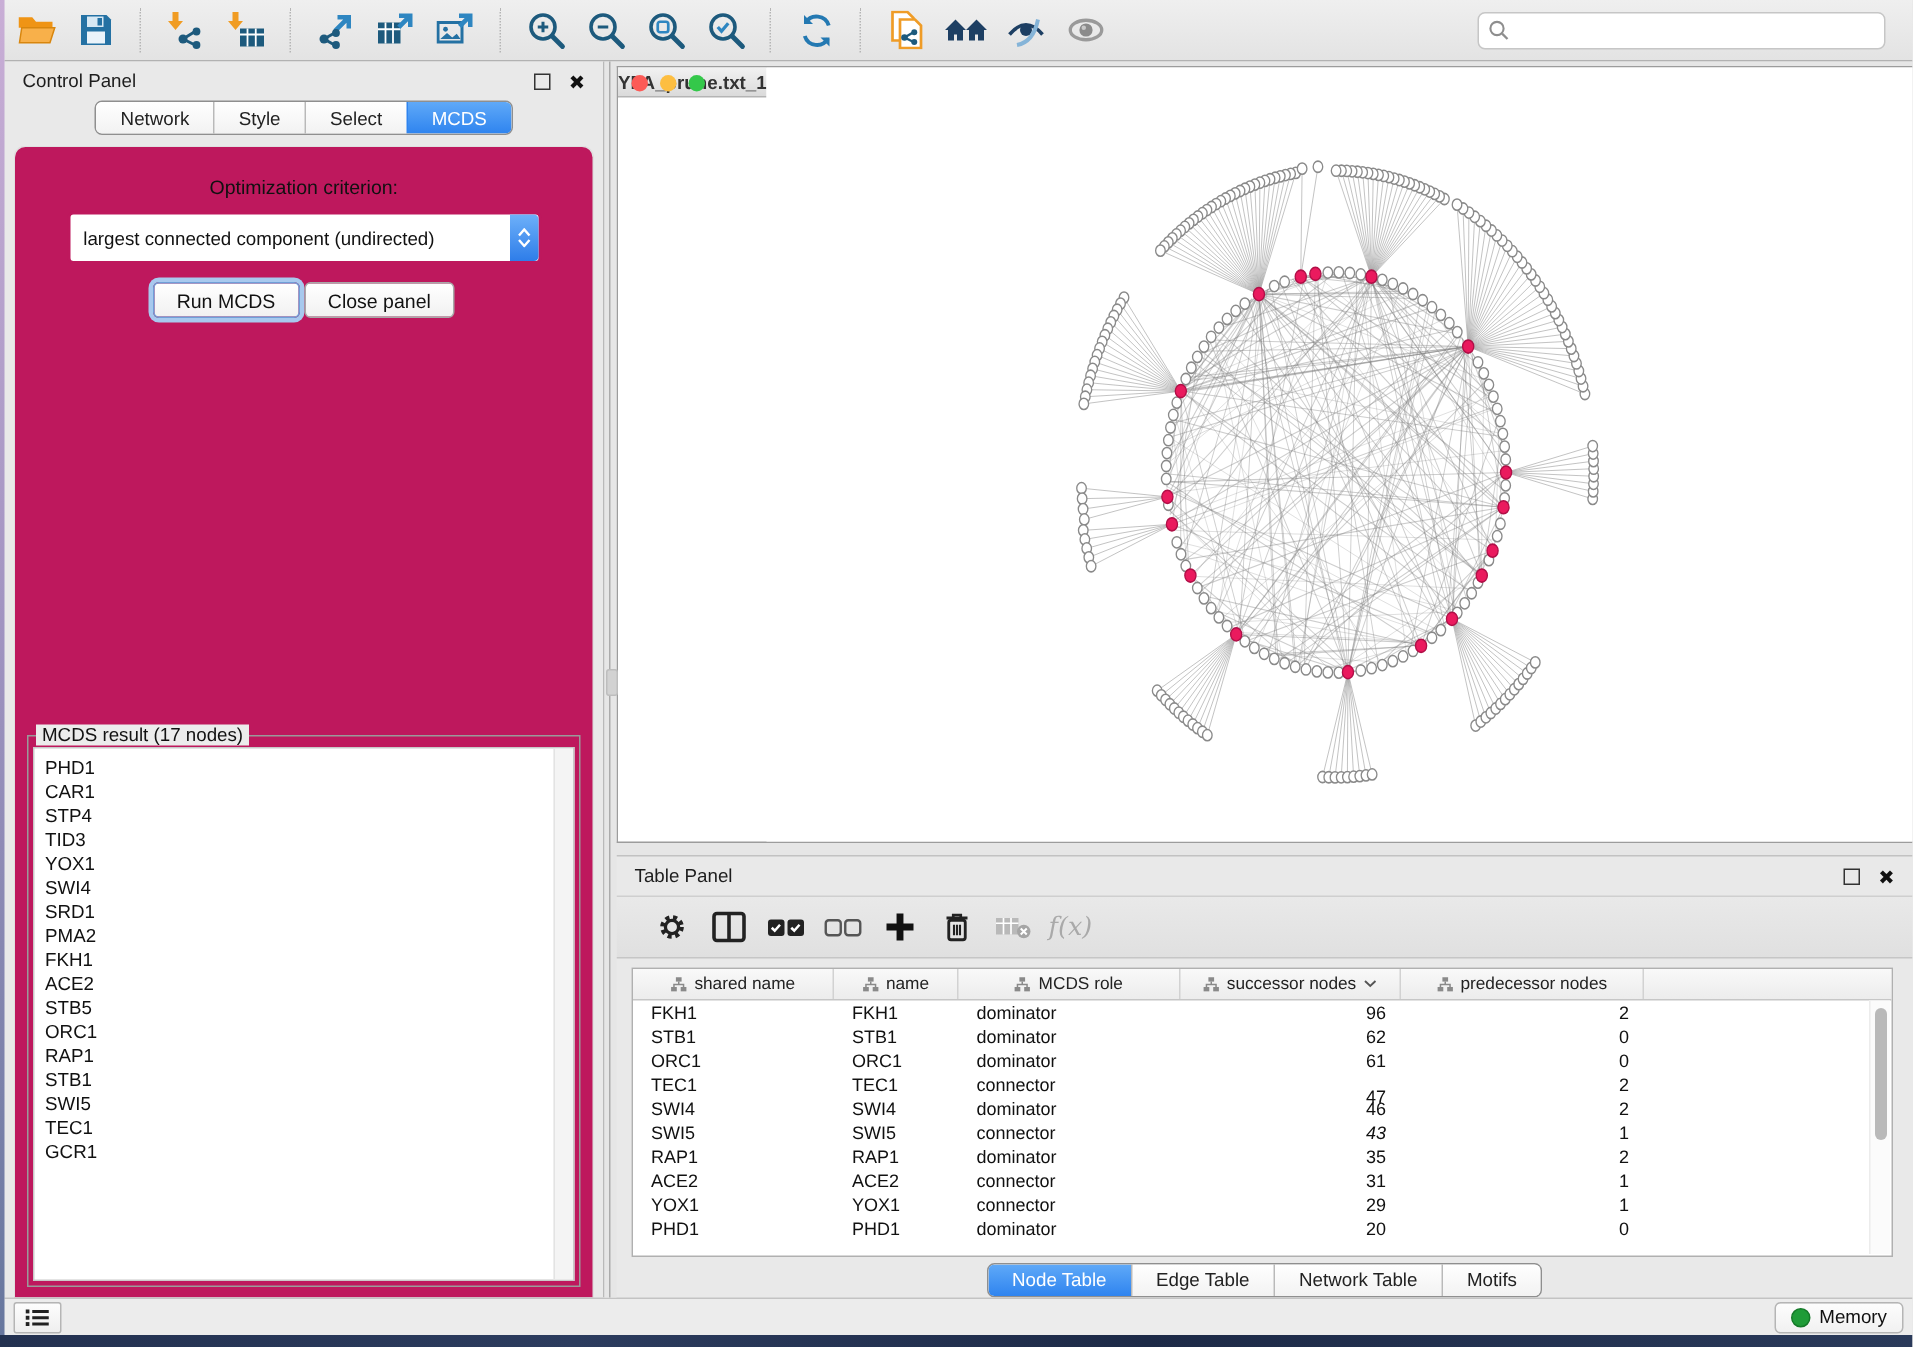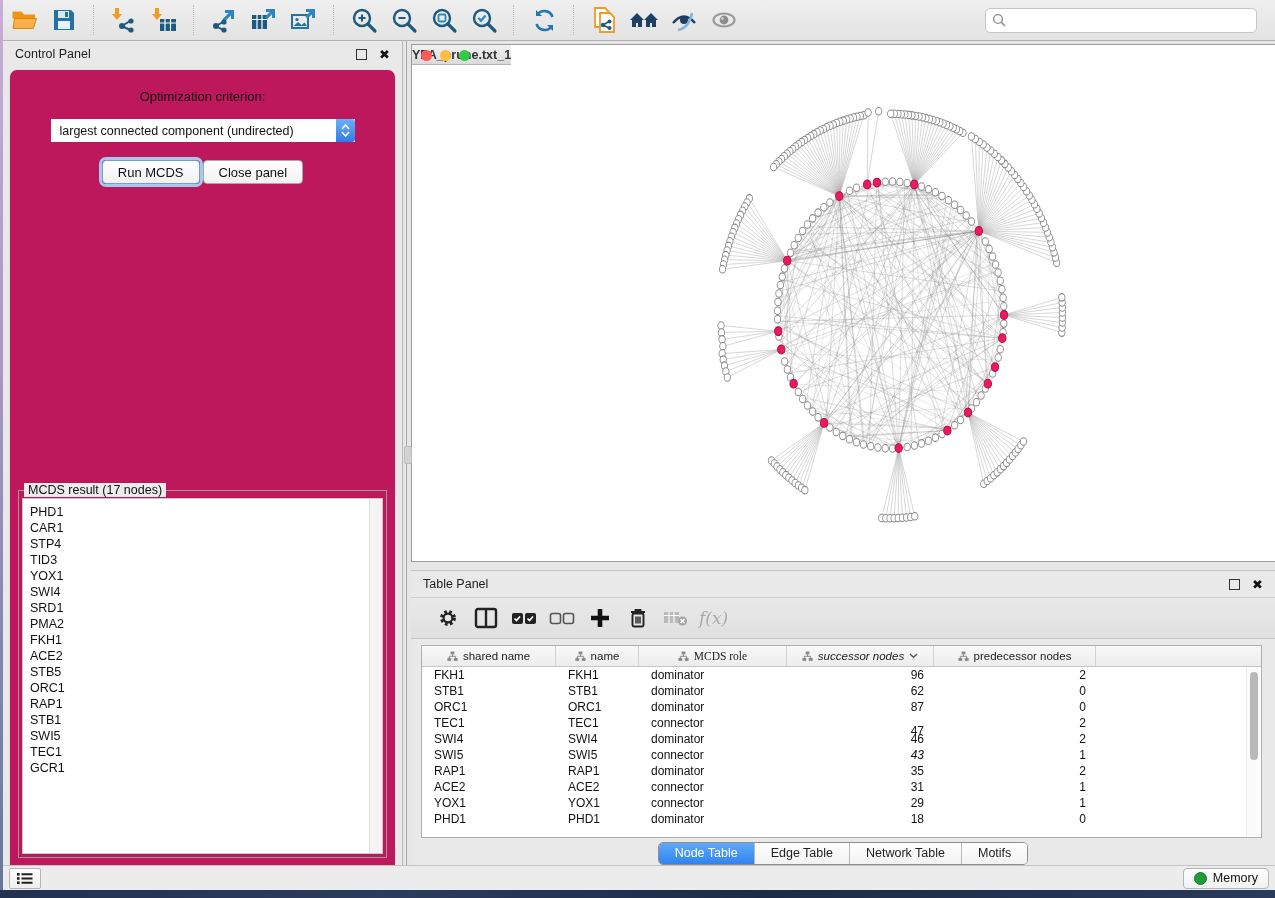--- a/index.html
+++ b/index.html
@@ -39,21 +39,21 @@
   .tab-group{display:flex;border:1px solid #8f8f8f;border-radius:5px;overflow:hidden;background:#fff;height:21px;}
   .tab-group .tab{padding:0 16px;display:flex;align-items:center;font-size:12.5px;color:#222;
      border-left:1px solid #b9b9b9;background:linear-gradient(#ffffff,#f2f2f2);white-space:nowrap;}
   .tab-group .tab:first-child{border-left:none;}
   .tab-group .tab.active{background:linear-gradient(#5fa9f8,#2f84ef);color:#fff;border-left-color:#2f84ef;}
 
   .mcds-content{flex:1;margin:2px 6px 0 6px;background:#be185d;border-radius:8px 8px 0 0;
      border:1px solid #e0e0e0;border-bottom:none;display:flex;flex-direction:column;min-height:0;}
   .opt-label{text-align:center;font-size:13px;margin-top:19px;color:#111;}
   .select-row{display:flex;justify-content:center;margin-top:9px;}
-  .mac-select{width:316px;height:35px;background:#fff;border:6px solid #be185d;border-radius:4px;
+  .mac-select{width:316px;height:35px;background:#fff;border:2px solid #be185d;border-radius:4px;
      display:flex;align-items:center;position:relative;box-sizing:border-box;}
   .mac-select .sel-text{flex:1;font-size:12.5px;padding:0 4px 0 9px;white-space:nowrap;color:#111;}
   .mac-select .sel-spin{width:19px;align-self:stretch;border-radius:0 3px 3px 0;
      background:linear-gradient(#6db0f9,#2e7de9);display:flex;flex-direction:column;
      align-items:center;justify-content:center;gap:1px;}
   .btn-row{display:flex;justify-content:center;gap:3px;margin-top:12px;}
   .mac-btn{height:22px;padding:0 15px;background:linear-gradient(#ffffff,#f1f1f1);
      border:1px solid #a8a8a8;border-radius:4px;font-size:13px;color:#111;
      display:flex;align-items:center;}
   .mac-btn.focused{box-shadow:0 0 0 3px #a8c9ee;border-color:#6f9fd8;}
@@ -268,20 +268,28 @@
   </div>
 
   <div class="main">
 
     <div class="control-panel">
       <div class="panel-title-row">
         <span>Control Panel</span>
         <span class="spring"></span>
         <span class="float-glyph"></span>
         <span class="close-glyph">✖</span>
+      </div>
+      <div class="ctl-tabs-row">
+        <div class="tab-group" id="ctl-tabs">
+            <div class="tab">Network</div>
+            <div class="tab">Style</div>
+            <div class="tab">Select</div>
+            <div class="tab active">MCDS</div>
+          </div>
       </div>
       <div class="mcds-content">
         <div class="opt-label">Optimization criterion:</div>
         <div class="select-row">
           <div class="mac-select">
             <span class="sel-text">largest connected component (undirected)</span>
             <span class="sel-spin">
               <svg width="9" height="6" viewBox="0 0 9 6">
                   <path d="M1 5l3.5-4L8 5" fill="none" stroke="#fff" stroke-width="1.6"></path>
                 </svg>
@@ -1055,30 +1063,30 @@
               </div>
               <div class="th" style="width: 83px;">
                 <svg width="11" height="11" viewBox="0 0 11 11">
                   <rect x="3.6" y="0.5" width="3.8" height="2.9" fill="#8a8a8a"></rect>
                   <rect x="0.4" y="7" width="3.8" height="2.9" fill="#8a8a8a"></rect>
                   <rect x="6.8" y="7" width="3.8" height="2.9" fill="#8a8a8a"></rect>
                   <path d="M5.5 3.4v1.9M2.3 7V5.3h6.4V7" stroke="#8a8a8a" fill="none" stroke-width="1"></path>
                 </svg>
                 <span class="lbl">name</span>
               </div>
-              <div class="th" style="width: 148px; font-family: Liberation Serif, serif;">
+              <div class="th" style="width: 148px;">
                 <svg width="11" height="11" viewBox="0 0 11 11">
                   <rect x="3.6" y="0.5" width="3.8" height="2.9" fill="#8a8a8a"></rect>
                   <rect x="0.4" y="7" width="3.8" height="2.9" fill="#8a8a8a"></rect>
                   <rect x="6.8" y="7" width="3.8" height="2.9" fill="#8a8a8a"></rect>
                   <path d="M5.5 3.4v1.9M2.3 7V5.3h6.4V7" stroke="#8a8a8a" fill="none" stroke-width="1"></path>
                 </svg>
                 <span class="lbl">MCDS role</span>
               </div>
-              <div class="th" style="width: 147px; font-style: italic;">
+              <div class="th" style="width: 147px;">
                 <svg width="11" height="11" viewBox="0 0 11 11">
                   <rect x="3.6" y="0.5" width="3.8" height="2.9" fill="#8a8a8a"></rect>
                   <rect x="0.4" y="7" width="3.8" height="2.9" fill="#8a8a8a"></rect>
                   <rect x="6.8" y="7" width="3.8" height="2.9" fill="#8a8a8a"></rect>
                   <path d="M5.5 3.4v1.9M2.3 7V5.3h6.4V7" stroke="#8a8a8a" fill="none" stroke-width="1"></path>
                 </svg>
                 <span class="lbl">successor nodes</span>
                 <svg width="9" height="6" viewBox="0 0 9 6">
                   <path d="M1 1l3.5 3.3L8 1" stroke="#555" stroke-width="1.3" fill="none"></path>
                 </svg>
@@ -1106,21 +1114,21 @@
                 <div class="td" style="width: 134px;">STB1</div>
                 <div class="td" style="width: 83px;">STB1</div>
                 <div class="td" style="width: 148px;">dominator</div>
                 <div class="td num" style="width: 147px;">62</div>
                 <div class="td num" style="width: 162px;">0</div>
               </div>
               <div class="tr">
                 <div class="td" style="width: 134px;">ORC1</div>
                 <div class="td" style="width: 83px;">ORC1</div>
                 <div class="td" style="width: 148px;">dominator</div>
-                <div class="td num" style="width: 147px;">87</div>
+                <div class="td num" style="width: 147px;">61</div>
                 <div class="td num" style="width: 162px;">0</div>
               </div>
               <div class="tr">
                 <div class="td" style="width: 134px;">TEC1</div>
                 <div class="td" style="width: 83px;">TEC1</div>
                 <div class="td" style="width: 148px;">connector</div>
                 <div class="td num" style="width: 147px; margin-top: 16px;">47</div>
                 <div class="td num" style="width: 162px;">2</div>
               </div>
               <div class="tr">
@@ -1155,21 +1163,21 @@
                 <div class="td" style="width: 134px;">YOX1</div>
                 <div class="td" style="width: 83px;">YOX1</div>
                 <div class="td" style="width: 148px;">connector</div>
                 <div class="td num" style="width: 147px;">29</div>
                 <div class="td num" style="width: 162px;">1</div>
               </div>
               <div class="tr">
                 <div class="td" style="width: 134px;">PHD1</div>
                 <div class="td" style="width: 83px;">PHD1</div>
                 <div class="td" style="width: 148px;">dominator</div>
-                <div class="td num" style="width: 147px;">18</div>
+                <div class="td num" style="width: 147px;">20</div>
                 <div class="td num" style="width: 162px;">0</div>
               </div>
             </div>
           <div class="tbl-scrolltrack">
             <div class="tbl-thumb"></div>
           </div>
         </div>
 
         <div class="bottom-tabs-row">
           <div class="tab-group" id="bottom-tabs">

